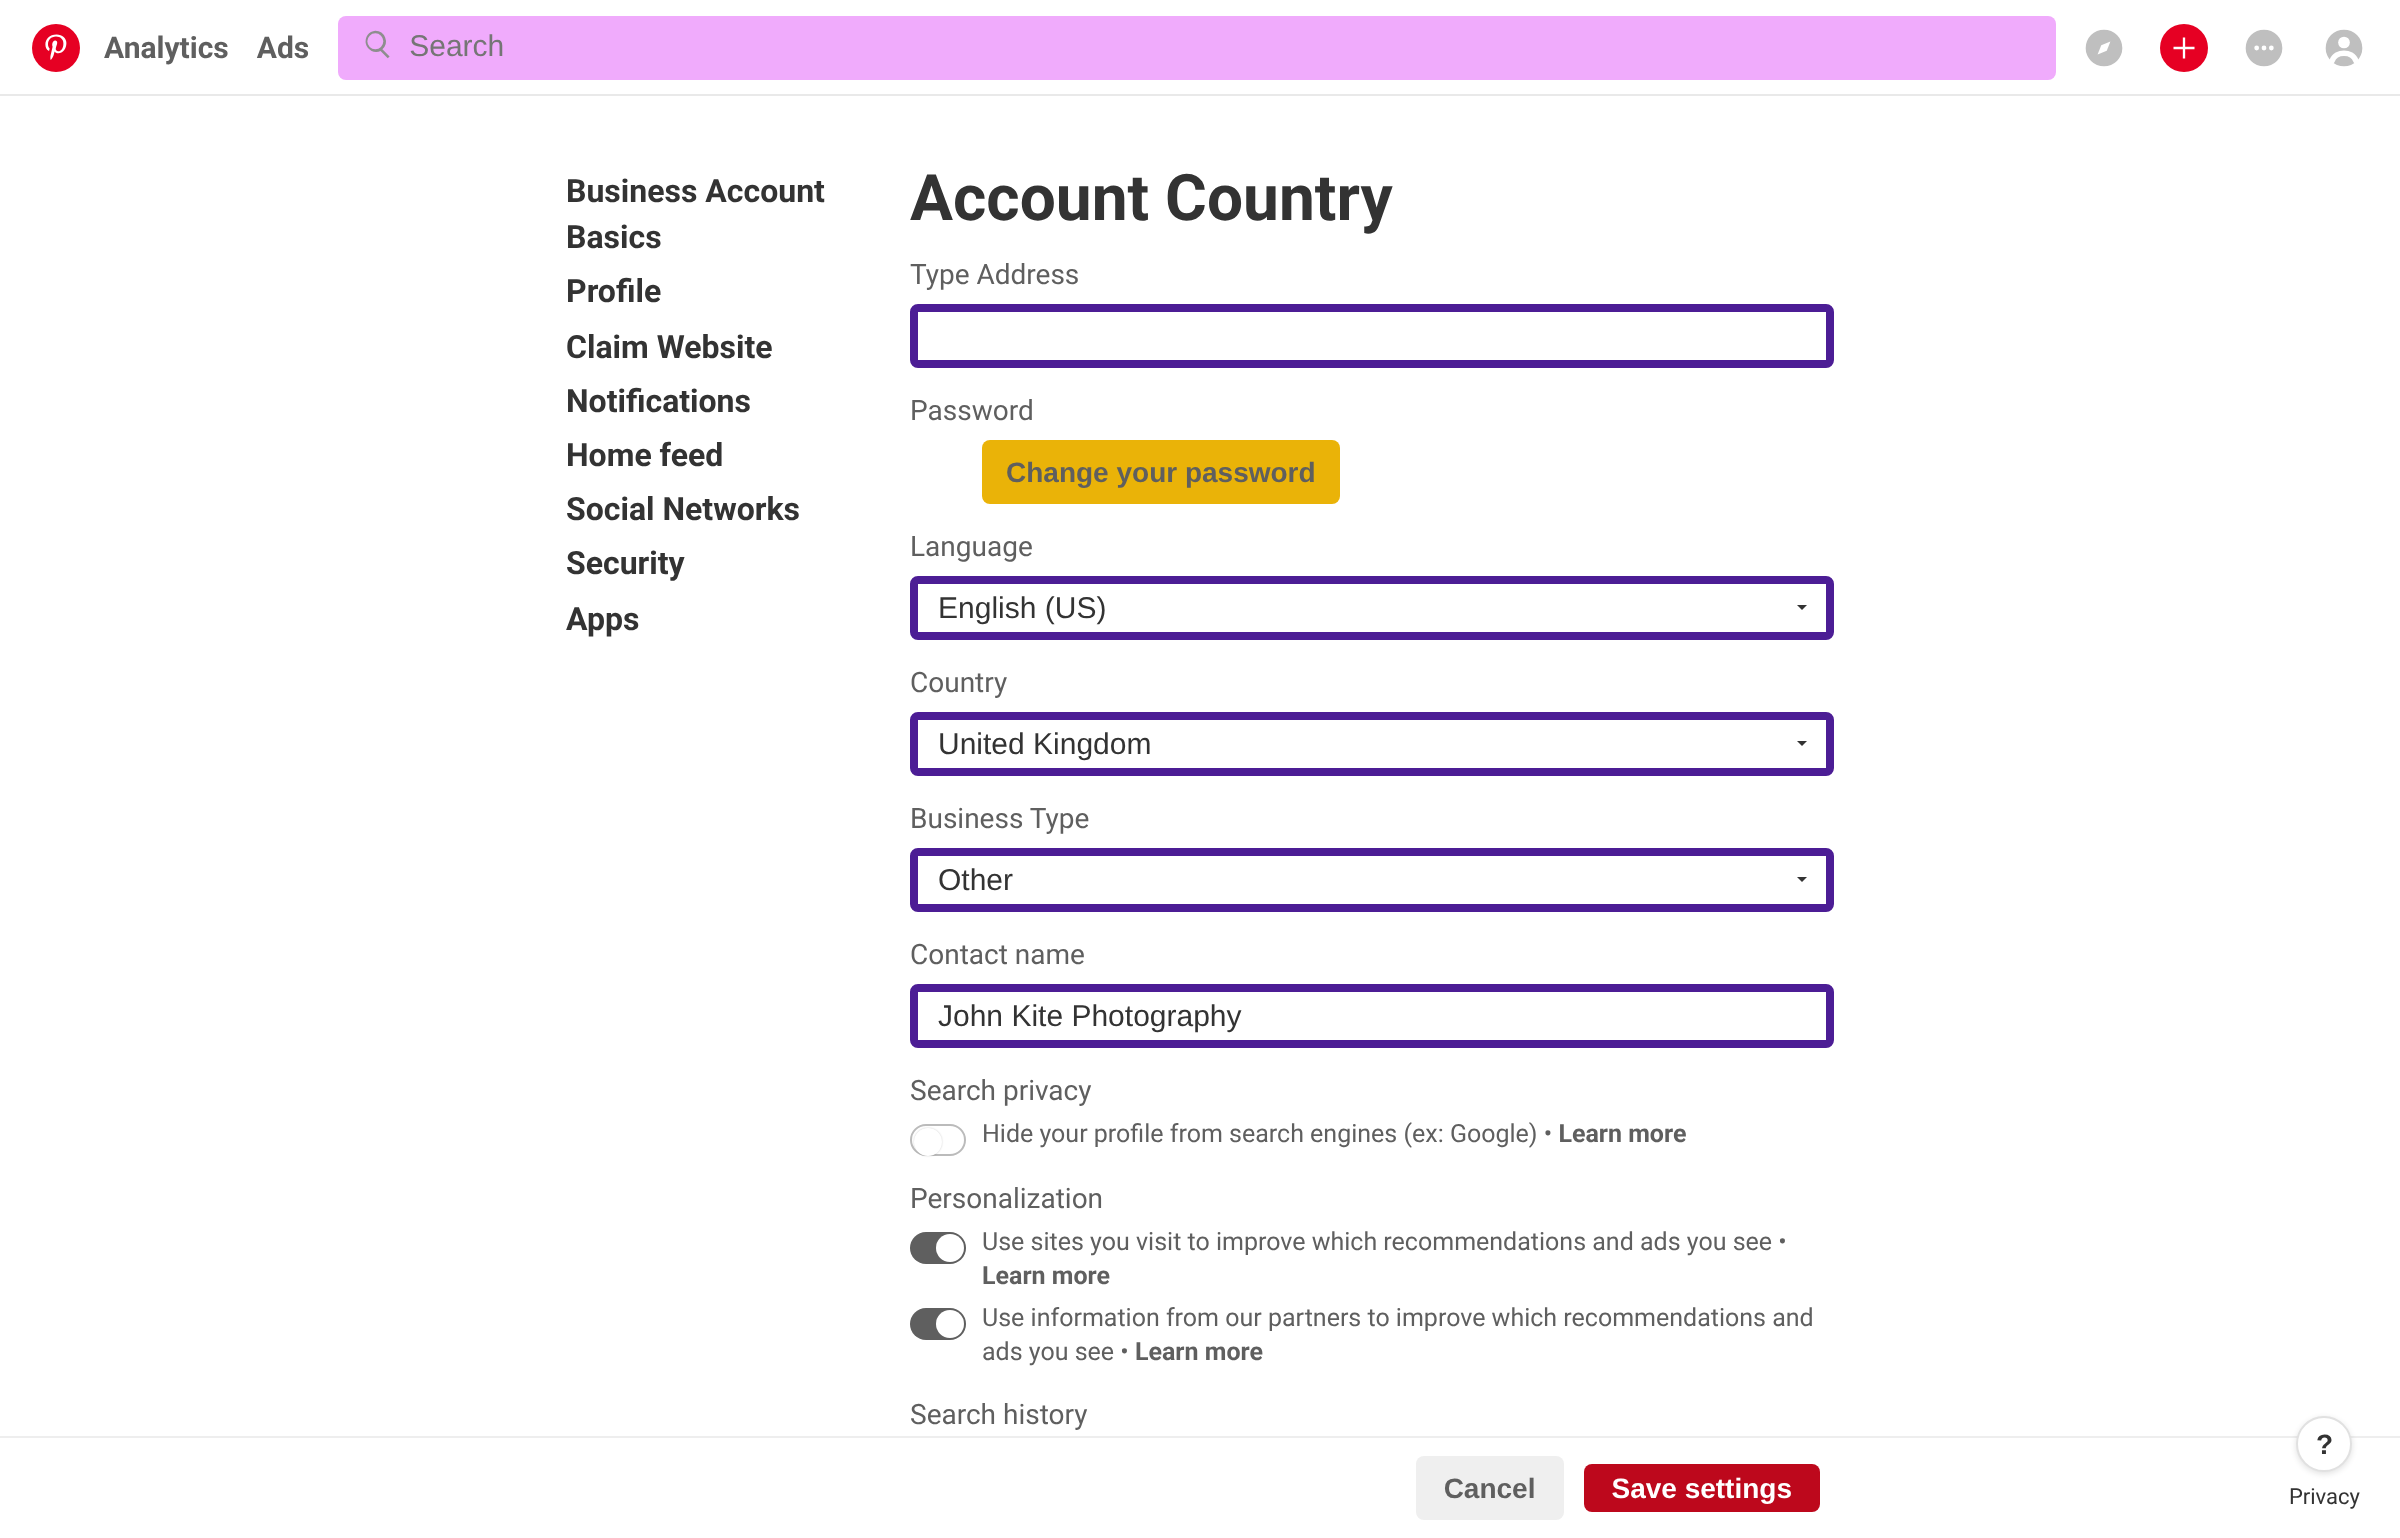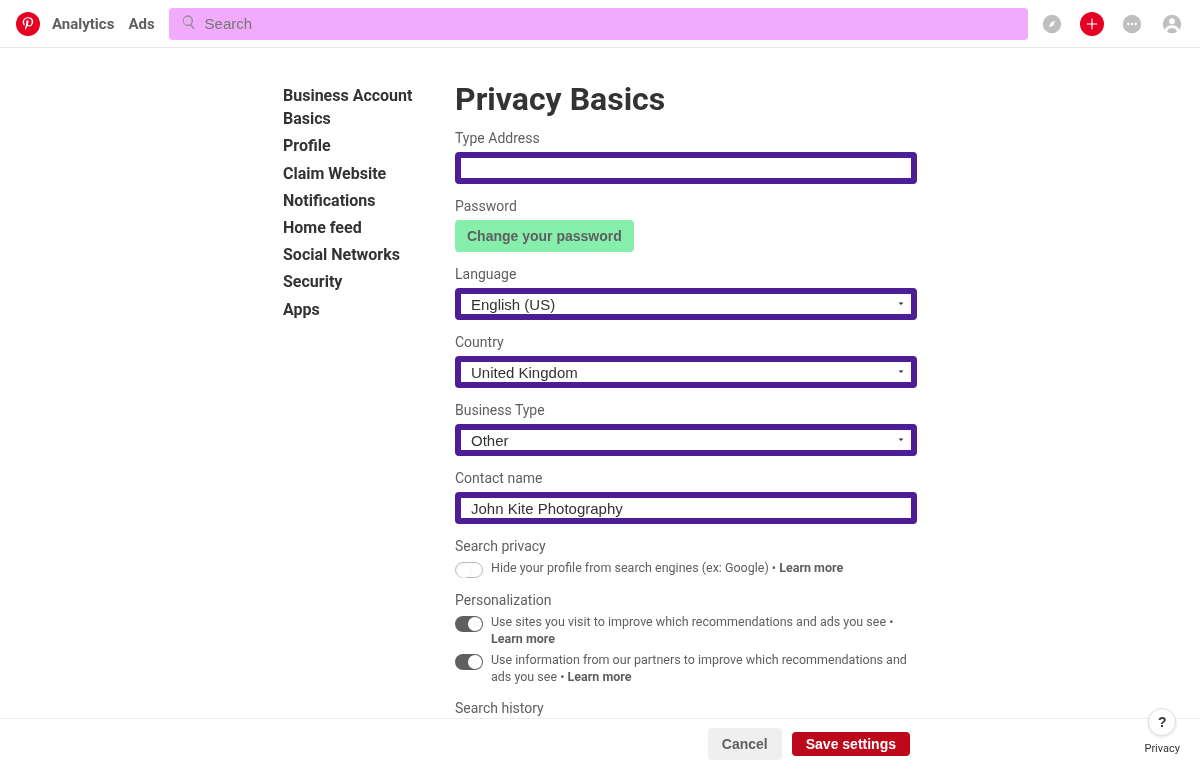--- a/index.html
+++ b/index.html
@@ -92,36 +92,37 @@
   }
   .field-label {
     font-size: 14px;
     color: #5f5f5f;
     margin-bottom: 6px;
     margin-top: 14px;
   }
   .text-input {
     width: 100%;
     height: 32px;
-    border: 6px solid #4c1d95;
+    border: 4px solid #4c1d95;
     border-radius: 4px;
     padding: 0 10px;
     font-size: 15px;
     color: #333;
   }
   .btn-grey {
     display: inline-block;
-    background: #86efac;
+    background: #eab308;
     color: #5f5f5f;
     font-weight: 700;
     font-size: 14px;
     padding: 8px 12px;
     border-radius: 4px;
     border: none;
     cursor: pointer;
+    margin-left: 36px;
   }
   .select-wrap {
     position: relative;
     width: 100%;
   }
   .select-wrap .text-input { padding-right: 28px; color:#333; }
   .select-wrap .chev {
     position: absolute;
     right: 10px;
     top: 50%;
@@ -276,21 +277,21 @@
     <div class="sidebar-item">Profile</div>
     <div class="sidebar-item">Claim Website</div>
     <div class="sidebar-item">Notifications</div>
     <div class="sidebar-item">Home feed</div>
     <div class="sidebar-item">Social Networks</div>
     <div class="sidebar-item">Security</div>
     <div class="sidebar-item">Apps</div>
   </div>
 
   <div class="content">
-    <h1 class="page-title">Privacy Basics</h1>
+    <h1 class="page-title">Account Country</h1>
 
     <div class="field-label" style="margin-top:4px;">Type Address</div>
     <input class="text-input" type="text" value="" style="">
 
     <div class="field-label">Password</div>
     <button class="btn-grey">Change your password</button>
 
     <div class="field-label">Language</div>
     <div class="select-wrap">
       <input class="text-input" readonly="" value="English (US)" style="">

